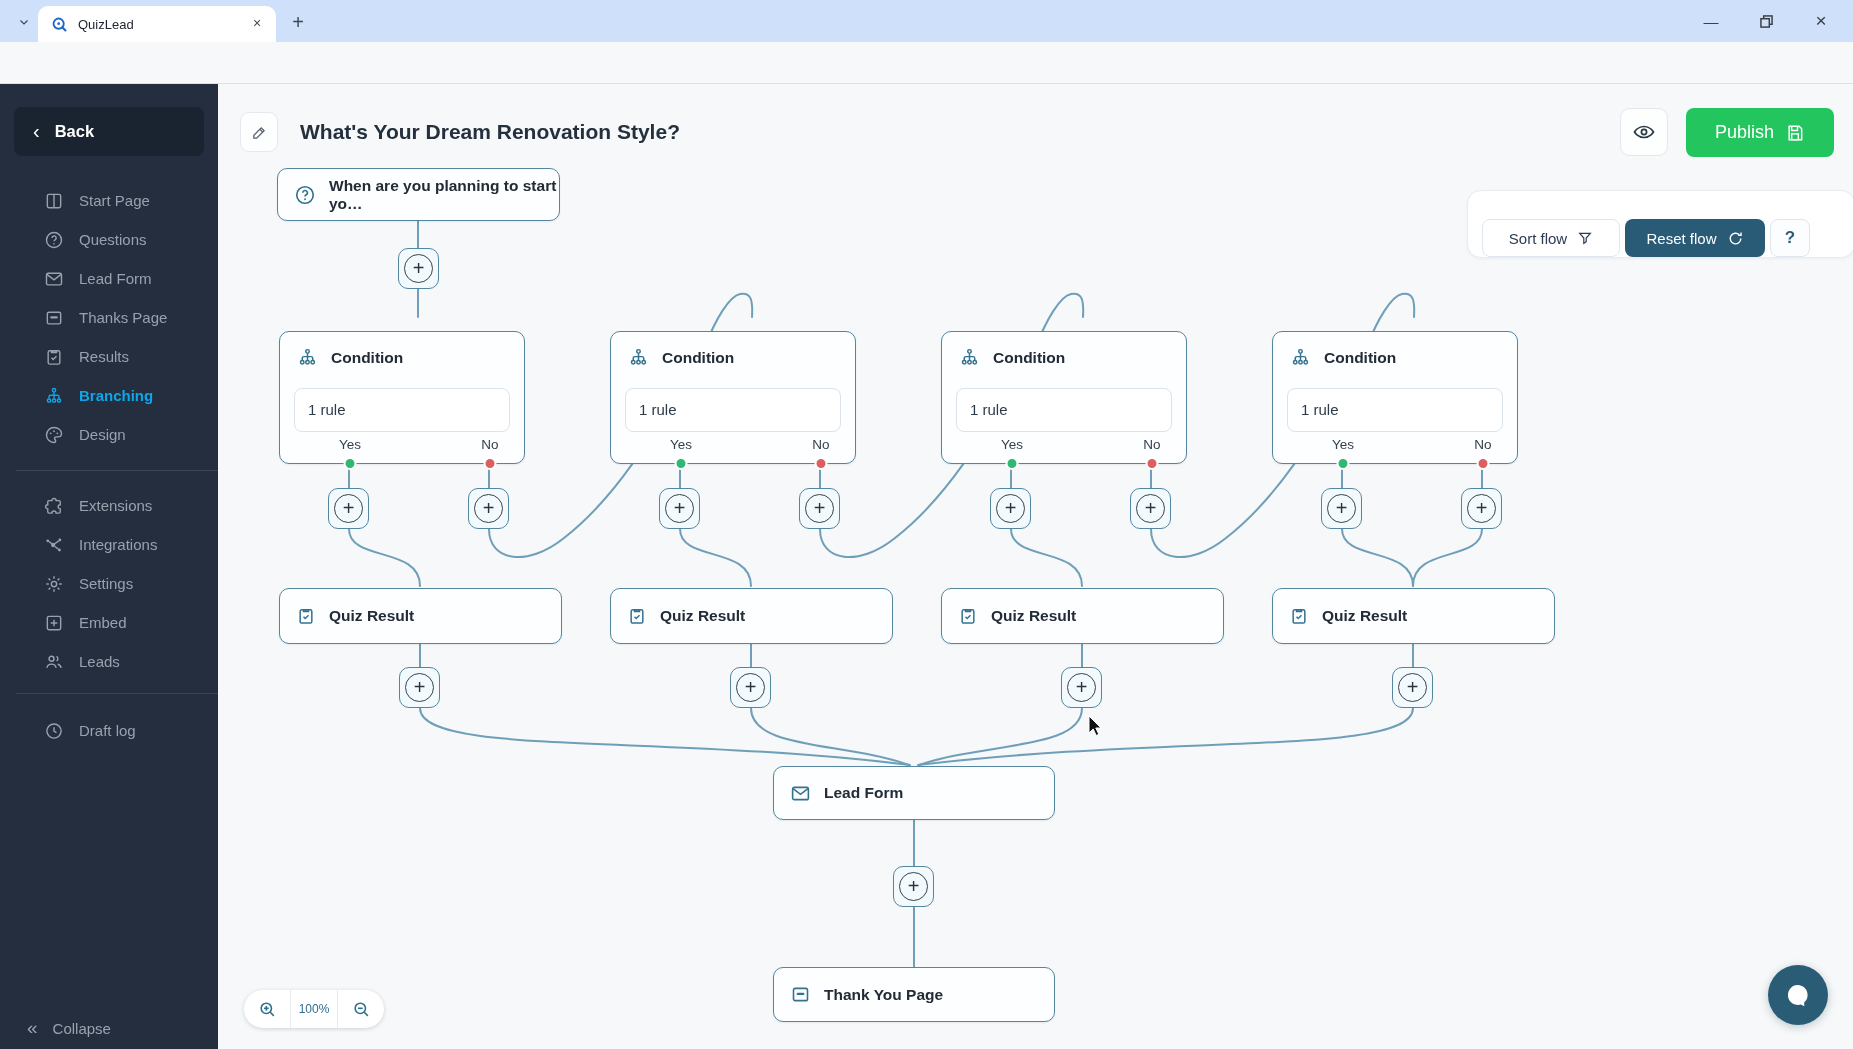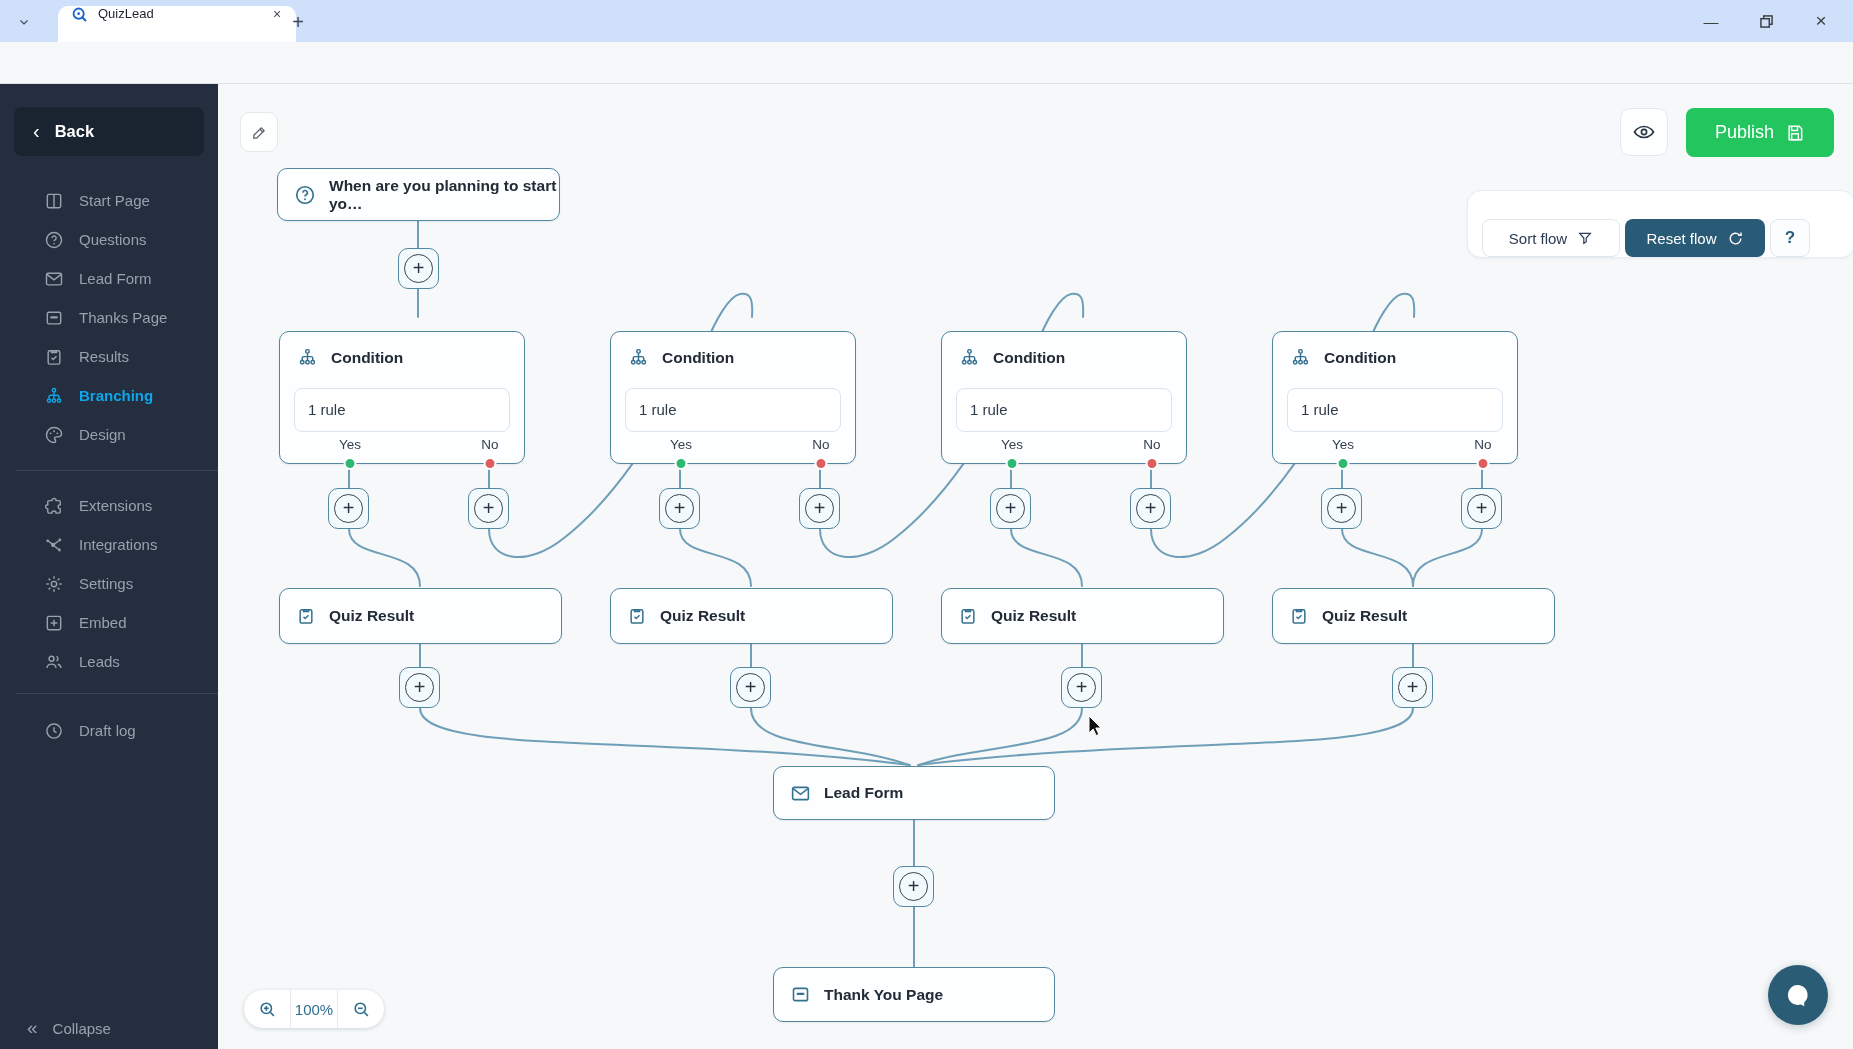--- a/index.html
+++ b/index.html
@@ -5,21 +5,21 @@
   * { margin:0; padding:0; box-sizing:border-box; }
   html,body { width:1853px; height:1049px; overflow:hidden;
     font-family:"Liberation Sans", sans-serif; background:#f6f8f9; }
   svg { display:block; }
 
   
   .tabstrip { position:absolute; left:0; top:0; width:1853px; height:42px; background:#cfe0fb; }
   .tab-chevron { position:absolute; left:10px; top:8px; width:27px; height:27px; border-radius:50%;
     display:flex; align-items:center; justify-content:center; color:#3f4854; }
   .tab { position:absolute; left:38px; top:6px; width:238px; height:36px; background:#fff;
-    border-radius:10px 10px 0 0; display:flex; gap:10px; padding:0 10px 0 13px;margin-left:20px; }
+    border-radius:10px 10px 0 0; display:flex; align-items:center; gap:10px; padding:0 10px 0 13px; }
   .tab-title { font-size:13px; color:#1f2430; flex:1; }
   .tab-close { width:18px; height:18px; border-radius:50%; text-align:center; line-height:17px;
     font-size:14px; color:#444b57; }
   .newtab { position:absolute; left:284px; top:9px; width:28px; height:28px; border-radius:50%;
     text-align:center; line-height:26px; font-size:20px; color:#3f4854; }
   .wctl { position:absolute; top:6px; height:30px; width:34px; display:flex; align-items:center;
     justify-content:center; color:#3c4043; font-size:15px; }
   .toolbar { position:absolute; left:0; top:42px; width:1853px; height:42px; background:#f7f8fa;
     border-bottom:1px solid #dde1e6; }
   .navbtn { position:absolute; top:50px; width:26px; height:26px; color:#5f6368;
@@ -101,21 +101,21 @@
     border:2px solid #fff; transform:translateX(-50%); z-index:3; }
   .dot.g { left:70px; background:#2eb872; } .dot.r { left:210px; background:#dd5e5e; }
   .plus { position:absolute; width:41px; height:41px; background:#f3fafd; border:1.6px solid #54869f;
     border-radius:10px; z-index:3; display:flex; align-items:center; justify-content:center; }
   .plus-inner { width:29px; height:29px; border:1.5px solid #39424e; border-radius:50%;
     color:#2b3440; font-size:20px; font-weight:400; line-height:26px; text-align:center; }
 
   .zoompill { position:absolute; left:26px; top:906px; width:140px; height:38px; background:#fff;
     border-radius:19px; box-shadow:0 1px 4px rgba(30,50,70,.18); display:flex; align-items:center; }
   .zcell { flex:1; height:100%; display:flex; align-items:center; justify-content:center; color:#2e6f8e; }
-  .zcell.mid { border-left:1px solid #e8eaee; border-right:1px solid #e8eaee; font-size:15px; }
+  .zcell.mid { border-left:1px solid #e8eaee; border-right:1px solid #e8eaee; font-size:12px; }
   .chatbtn { position:absolute; left:1550px; top:881px; width:60px; height:60px; border-radius:50%;
     background:#2a5d75; box-shadow:0 2px 8px rgba(20,50,70,.25); display:flex; align-items:center;
     justify-content:center; }
   .cursor { position:absolute; left:870px; top:632px; z-index:9; }
 </style>
 </head>
 <body>
 
 <div class="tabstrip">
   <div class="tab-chevron">
@@ -350,20 +350,21 @@
 </div>
 
 <div class="main">
 
   <div class="editbtn">
     <svg width="17" height="17" viewBox="0 0 24 24" fill="none" stroke="currentColor" stroke-width="1.8">
         <path d="M14.5 5.5l4 4L8 20H4v-4z"></path>
         <path d="M12.5 7.5l4 4"></path>
       </svg>
   </div>
+  <div class="page-title">What's Your Dream Renovation Style?</div>
   <div class="eyebtn">
     <svg width="24" height="24" viewBox="0 0 24 24" fill="none" stroke="currentColor" stroke-width="1.7">
         <path d="M2.5 12S6 6.5 12 6.5 21.5 12 21.5 12 18 17.5 12 17.5 2.5 12 2.5 12z"></path>
         <circle cx="12" cy="12" r="2.6"></circle>
       </svg>
   </div>
   <button class="publishbtn" style="border:none;">
     <span>Publish</span>
     <svg width="20" height="20" viewBox="0 0 24 24" fill="none" stroke="#fff" stroke-width="1.8">
         <path d="M5 4h12l3 3v13H5z"></path>

